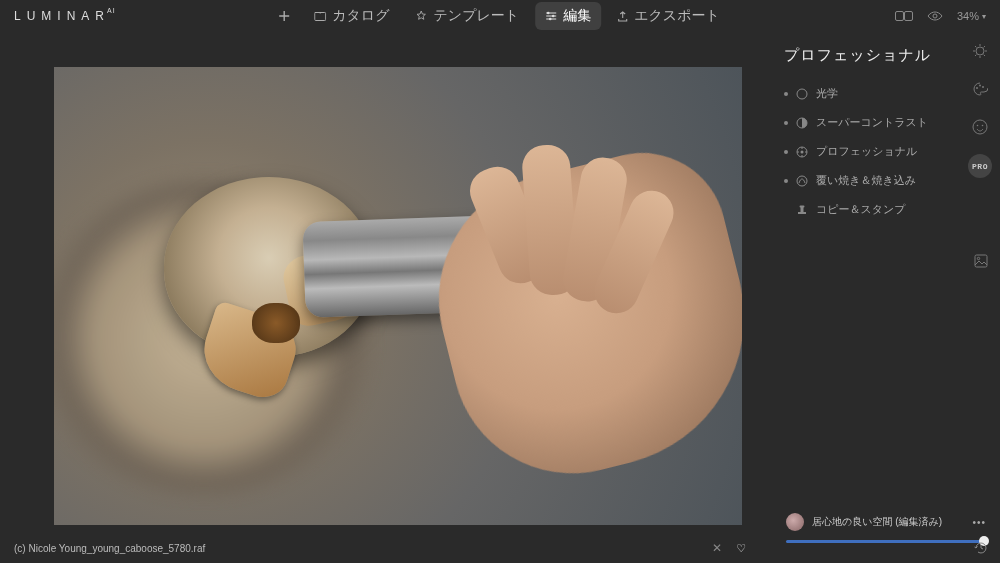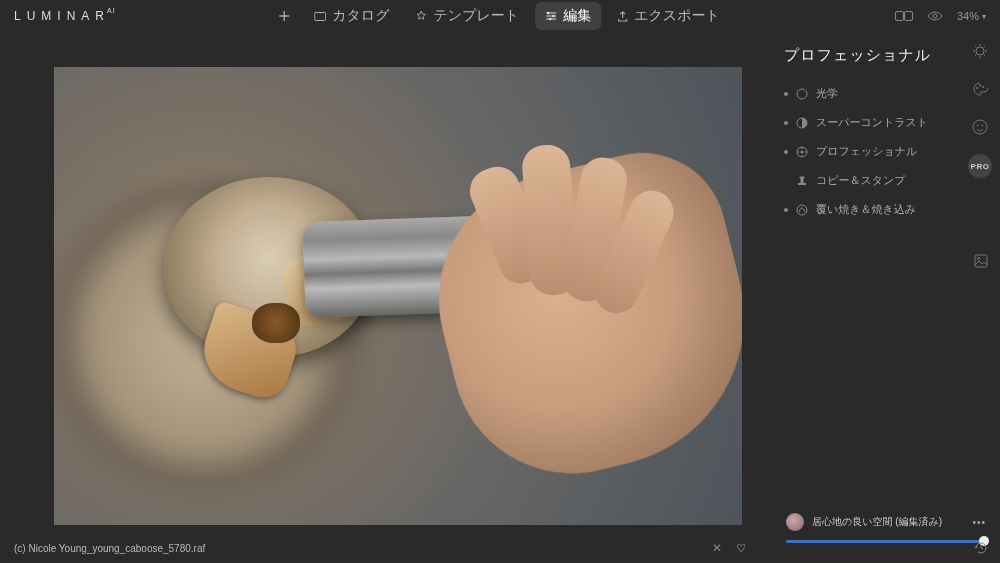--- a/index.html
+++ b/index.html
@@ -38,21 +38,21 @@
   
   .right { width:228px; padding:14px 10px 0 10px; position:relative; }
   .panel-title { font-size:15px; color:#eee; letter-spacing:1px; margin-bottom:14px; padding-left:2px; }
   .tool-row { display:flex; align-items:center; gap:8px; padding:7px 2px; font-size:11px; color:#aaa; cursor:pointer;text-align:right; }
   .dot { width:4px; height:4px; border-radius:50%; background:#888; flex-shrink:0; }
   .tool-ico { width:12px; height:12px; display:flex; align-items:center; justify-content:center; color:#888; flex-shrink:0; }
 
   
   .sideicons { position:absolute; right:8px; top:40px; display:flex; flex-direction:column; gap:16px; align-items:center; }
   .sideicon { width:22px; height:22px; display:flex; align-items:center; justify-content:center; color:#777; cursor:pointer; font-size:13px; }
-  .pro-badge { font-size:8px; font-weight:600; color:#ccc; background:#444; border-radius:50%; width:24px; height:24px; display:flex; align-items:center; justify-content:center; letter-spacing:.5px; }
+  .pro-badge { font-size:8px; font-weight:600; color:#ccc; background:#444; border-radius:50%; width:24px; height:24px; display:flex; align-items:center; justify-content:center; letter-spacing:.5px;font-family:Liberation Mono, monospace; }
   .sideicons2 { position:absolute; right:8px; top:250px; display:flex; flex-direction:column; gap:16px; align-items:center; }
 
   
   .preset-bar { position:absolute; right:14px; bottom:20px; width:200px; }
   .preset-head { display:flex; align-items:center; gap:8px; font-size:10px; color:#ccc; }
   .preset-thumb { width:18px; height:18px; border-radius:50%; background:radial-gradient(circle at 40% 40%,#caa,#866); flex-shrink:0; }
   .preset-dots { margin-left:auto; color:#aaa; letter-spacing:1px; cursor:pointer; }
   .slider { position:relative; height:3px; background:#3f6fbf; border-radius:2px; margin-top:9px; }
   .slider-knob { position:absolute; right:-3px; top:-4px; width:10px; height:10px; background:#eee; border-radius:50%; cursor:pointer; }
   .hist { position:absolute; right:12px; bottom:8px; font-size:12px; color:#888; cursor:pointer; }
@@ -173,38 +173,38 @@
       <span class="tool-ico">
           <svg width="12" height="12" viewBox="0 0 12 12">
             <circle cx="6" cy="6" r="5" stroke="#888" fill="none"></circle>
             <circle cx="6" cy="6" r="1.5" fill="#888"></circle>
             <path d="M6 1v2M6 9v2M1 6h2M9 6h2" stroke="#888"></path>
           </svg>
         </span>
       <span>プロフェッショナル</span>
     </div>
     <div class="tool-row">
+      <span class="dot"></span>
+      <span class="tool-ico">
+          <svg width="12" height="12" viewBox="0 0 12 12">
+            <circle cx="6" cy="6" r="5" stroke="#888" fill="none"></circle>
+            <path d="M3 8c1-3 2-4 3-4s2 1 3 4" stroke="#888" fill="none"></path>
+          </svg>
+        </span>
+      <span>覆い焼き＆焼き込み</span>
+    </div>
+    <div class="tool-row">
       <span class="tool-ico" style="margin-left:12px">
           <svg width="12" height="12" viewBox="0 0 12 12">
             <rect x="2" y="8" width="8" height="2" fill="#888"></rect>
             <rect x="4.5" y="3" width="3" height="5" fill="#888"></rect>
             <rect x="3.5" y="1.5" width="5" height="2" rx="1" fill="#888"></rect>
           </svg>
         </span>
       <span>コピー＆スタンプ</span>
-    </div>
-    <div class="tool-row">
-      <span class="dot"></span>
-      <span class="tool-ico">
-          <svg width="12" height="12" viewBox="0 0 12 12">
-            <circle cx="6" cy="6" r="5" stroke="#888" fill="none"></circle>
-            <path d="M3 8c1-3 2-4 3-4s2 1 3 4" stroke="#888" fill="none"></path>
-          </svg>
-        </span>
-      <span>覆い焼き＆焼き込み</span>
     </div>
   </div>
 </div>
 
 <div class="sideicons">
   <div class="sideicon">
       <svg width="16" height="16" viewBox="0 0 16 16">
         <circle cx="8" cy="8" r="4" stroke="#777" fill="none"></circle>
         <path d="M8 1v2M8 13v2M1 8h2M13 8h2M3 3l1.4 1.4M11.6 11.6L13 13M3 13l1.4-1.4M11.6 4.4L13 3" stroke="#777"></path>
       </svg>

